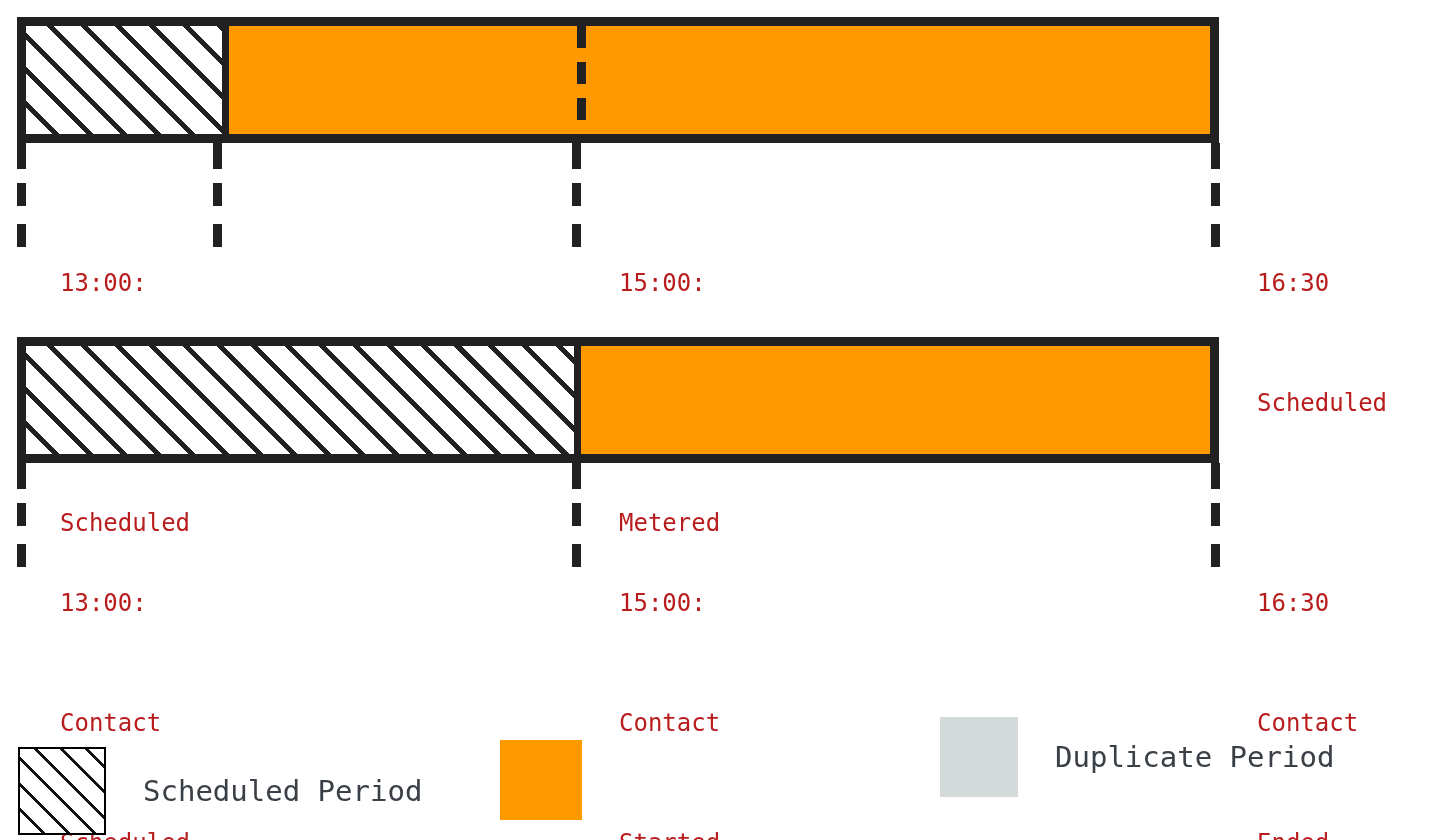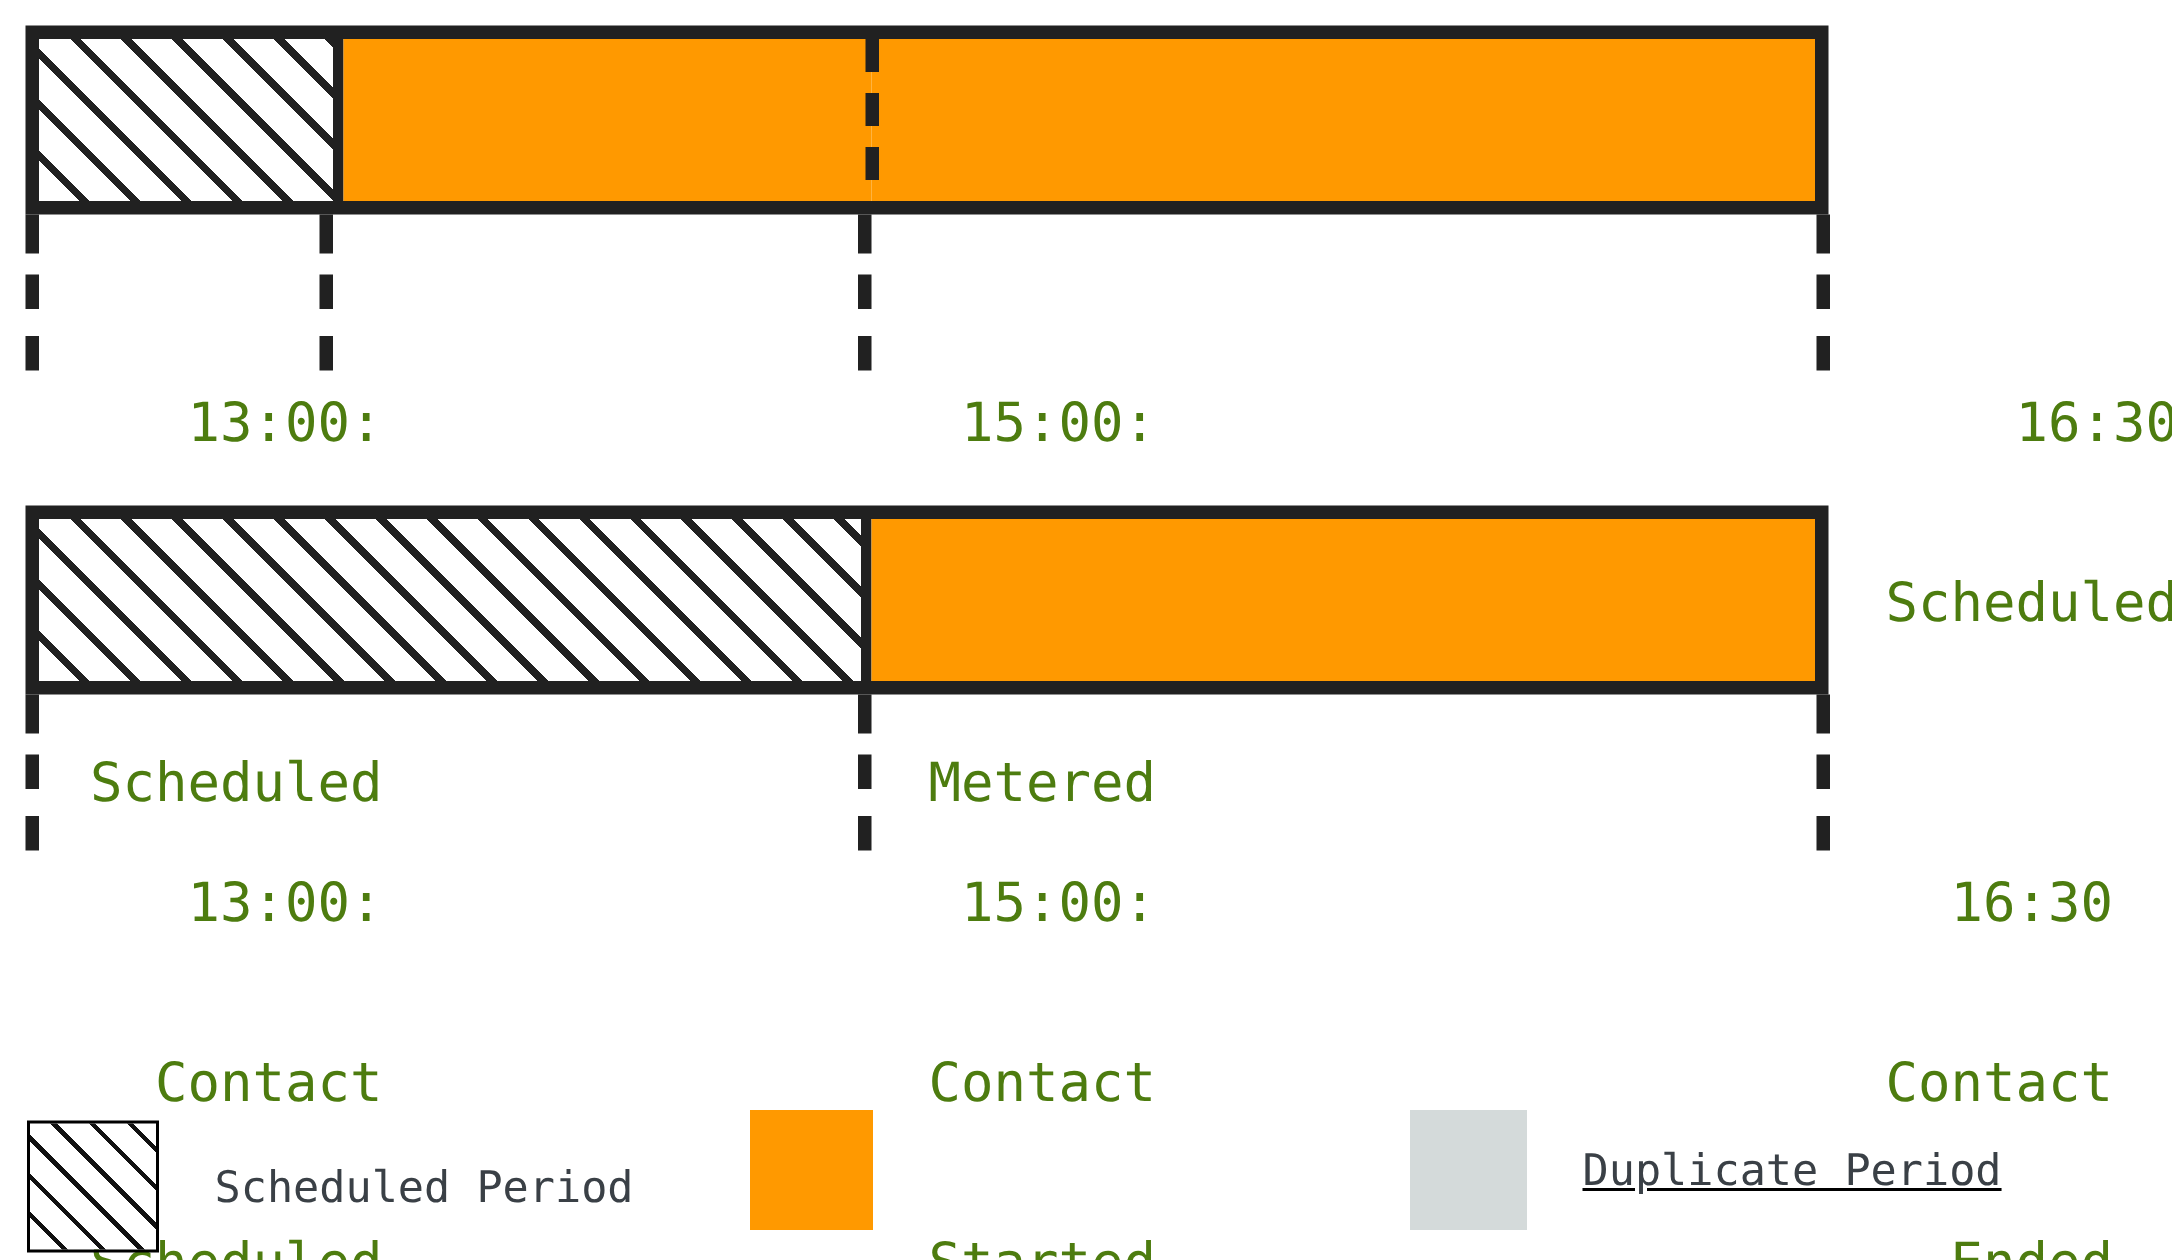--- a/index.html
+++ b/index.html
@@ -79,26 +79,25 @@
   .tick .dash {
     position: absolute;
     left: 0;
     width: 9px;
     background: #212121;
   }
 
   
   .event-label {
     position: absolute;
-    color: #4d7c0f;
-    font-size: 36px;
+    color: #b91c1c;
+    font-size: 24px;
     line-height: 40px;
     letter-spacing: 0px;
     white-space: pre;
-    text-align: right;
   }
   .event-label .ln { display: block; }
 
   
   .legend-item {
     position: absolute;
     display: flex;
     align-items: center;
   }
   .legend-swatch {
@@ -222,18 +221,18 @@
 
   <div class="legend-item" style="left:18px; top:747px; width:430px; height:88px;">
     <div class="legend-swatch swatch-hatch"></div>
     <div class="legend-text" style="margin-left:37px;">Scheduled Period</div>
   </div>
 
   <div class="legend-item" style="left:500px; top:740px; width:420px; height:80px;">
     <div class="legend-swatch swatch-solid"></div>
   </div>
 
-  <div class="legend-item" style="left:940px; top:740px; width:440px; height:80px;text-decoration:underline;">
+  <div class="legend-item" style="left:940px; top:717px; width:440px; height:80px;">
     <div class="legend-swatch swatch-dup"></div>
     <div class="legend-text" style="margin-left:37px;">Duplicate Period</div>
   </div>
 
 </div>
 
 </body></html>

